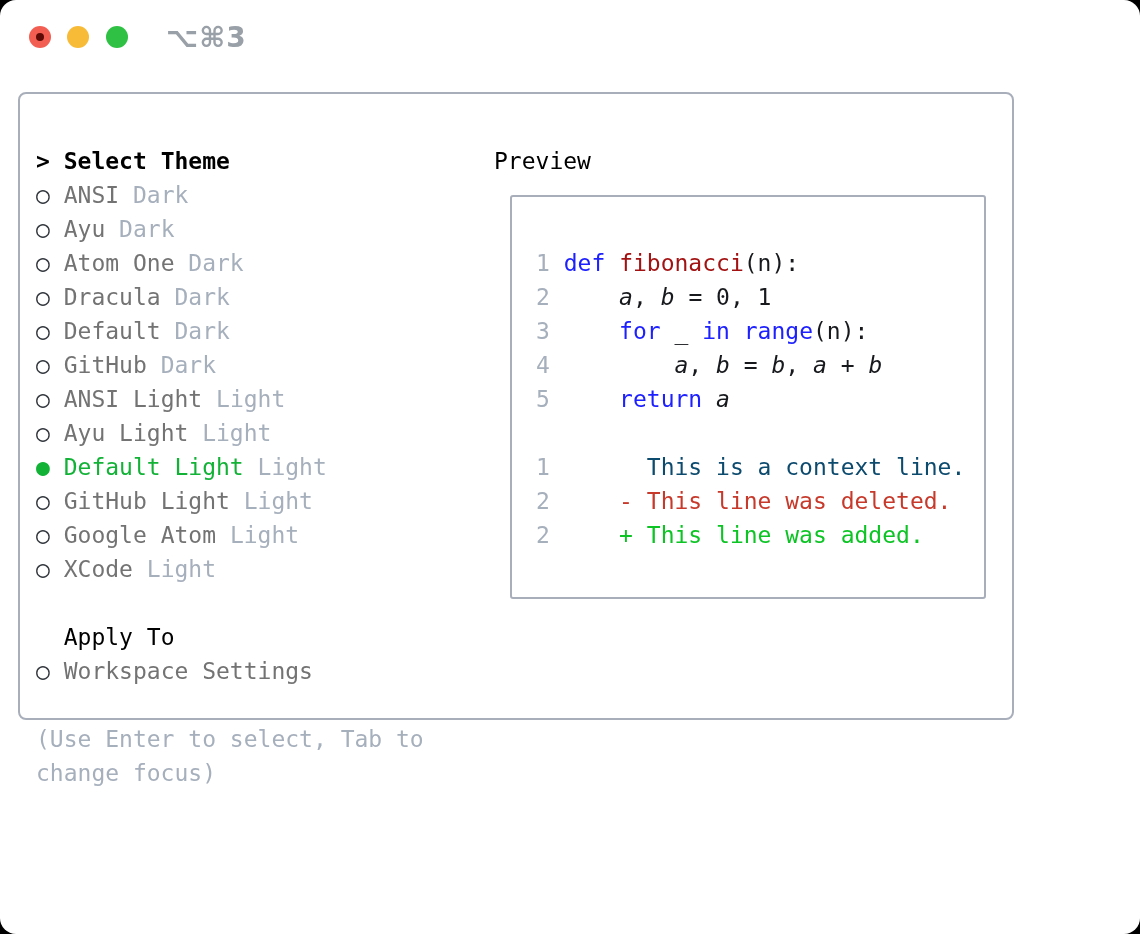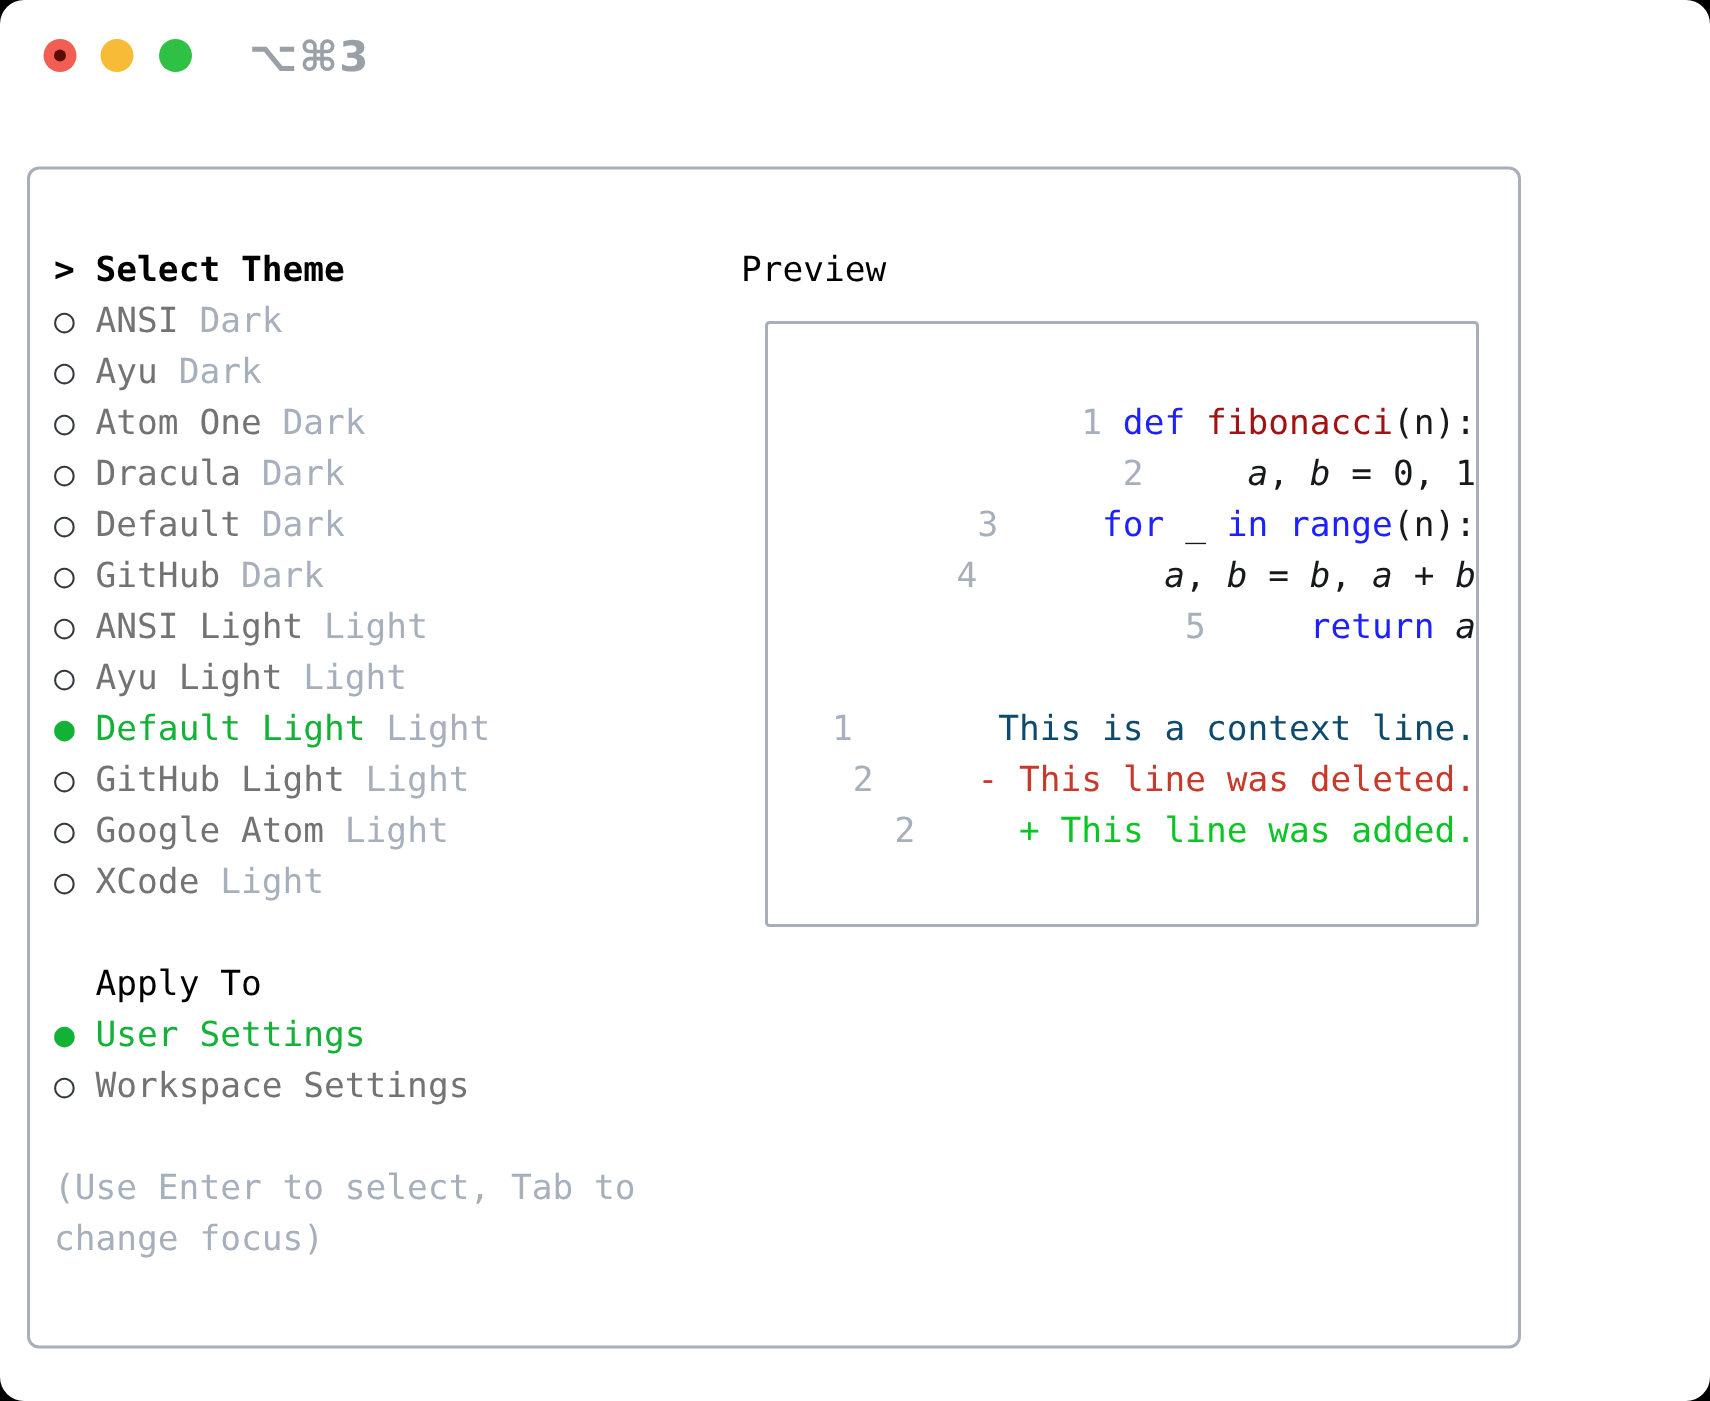--- a/index.html
+++ b/index.html
@@ -22,41 +22,41 @@
   }
   .dot-yellow{left:67px;background:#f7bb38;}
   .dot-green{left:106px;background:#2fc144;}
   .wtitle{
     position:absolute;left:166px;top:21px;
     font-family:"DejaVu Sans", sans-serif;
     font-size:28px;font-weight:600;color:#9aa0a8;letter-spacing:1px;
   }
   
   .tui{
-    position:absolute;left:18px;top:111px;width:996px;height:788px;
+    position:absolute;left:18px;top:92px;width:996px;height:628px;
     box-sizing:border-box;border:2px solid #a8afbb;border-radius:8px;
     background:#fff;font-size:23px;
   }
   .row{height:34px;line-height:34px;white-space:pre;}
   .left-col{position:absolute;left:16px;top:50px;}
   .hdr{font-weight:bold;color:#000;}
   .caret{font-weight:bold;color:#000;}
   .bullet{color:#34383f;}
   .item-name{color:#737373;}
   .item-variant{color:#a6afbc;}
   .selected .bullet,.selected .item-name{color:#12b237;}
   .subindent{white-space:pre;}
   .help{color:#a6afbc;}
   
   .preview-hdr{position:absolute;left:474px;top:50px;font-weight:normal;color:#000;}
   .preview-box{
     position:absolute;left:490px;top:101px;width:476px;height:404px;
     box-sizing:border-box;border:2px solid #a8afbb;border-radius:3px;background:#fff;
   }
-  .codewrap{margin:49px 0 0 8px;font-size:23px;text-align:right;}
+  .codewrap{margin:49px 0 0 24px;font-size:23px;}
   .code-line{height:34px;line-height:34px;white-space:pre;}
   .tok-num{color:#a6afbc;}
   .tok-kw{color:#1e21ff;}
   .tok-fn{color:#a31212;}
   .tok-pl{color:#17191d;}
   .tok-var{color:#17191d;font-style:italic;}
   .tok-ctx{color:#0c4a6e;}
   .tok-del{color:#c7392a;}
   .tok-add{color:#0cc424;}
 </style>
@@ -86,21 +86,20 @@
           <div class="row"><span class="bullet">○ </span><span class="item-name">ANSI Light</span><span class="item-variant"> Light</span></div>
           <div class="row"><span class="bullet">○ </span><span class="item-name">Ayu Light</span><span class="item-variant"> Light</span></div>
           <div class="row selected"><span class="bullet">● </span><span class="item-name">Default Light</span><span class="item-variant"> Light</span></div>
           <div class="row"><span class="bullet">○ </span><span class="item-name">GitHub Light</span><span class="item-variant"> Light</span></div>
           <div class="row"><span class="bullet">○ </span><span class="item-name">Google Atom</span><span class="item-variant"> Light</span></div>
           <div class="row"><span class="bullet">○ </span><span class="item-name">XCode</span><span class="item-variant"> Light</span></div>
         </div>
       <div class="row">&nbsp;</div>
       <div class="row"><span class="subindent">  </span><span style="color:#000">Apply To</span></div>
       <div id="apply-list">
-          <div class="row selected"><span class="bullet">● </span><span class="item-name">User Settings</span></div>
           <div class="row"><span class="bullet">○ </span><span class="item-name">Workspace Settings</span></div>
         </div>
       <div class="row">&nbsp;</div>
       <div class="row help">(Use Enter to select, Tab to</div>
       <div class="row help">change focus)</div>
     </div>
 
     <div class="preview-hdr row">Preview</div>
     <div class="preview-box">
       <div class="codewrap" id="code-lines">

